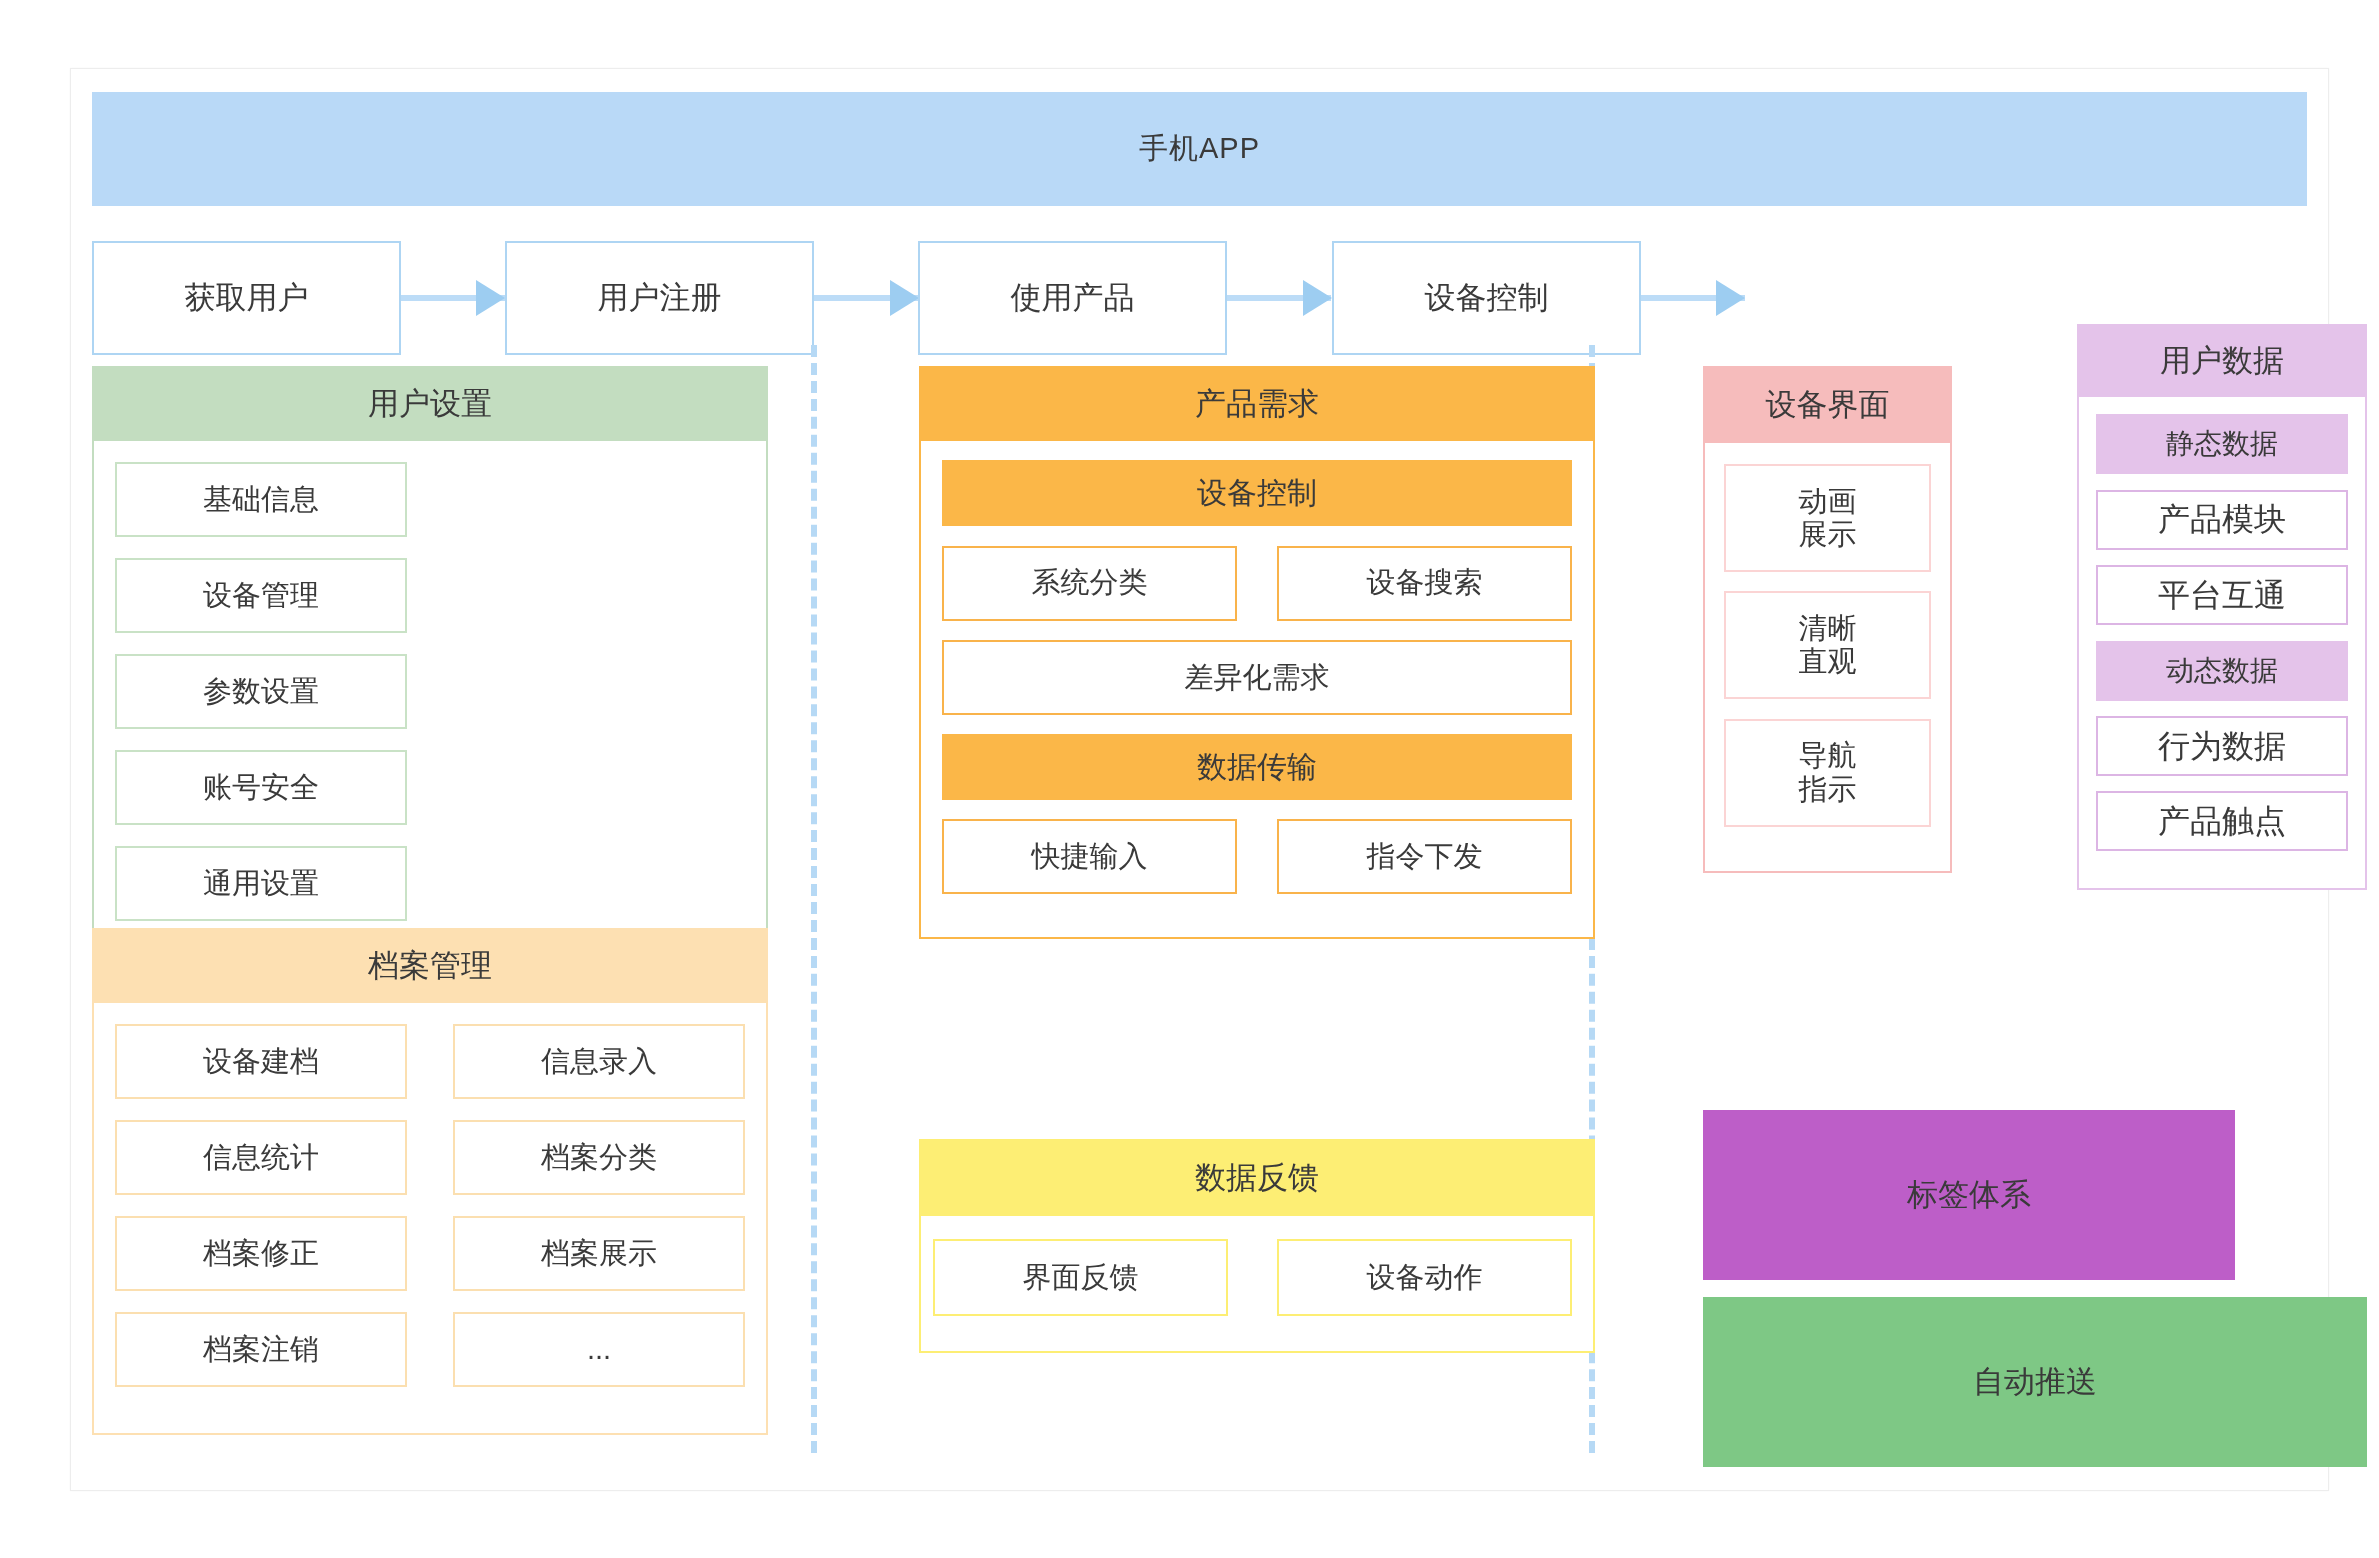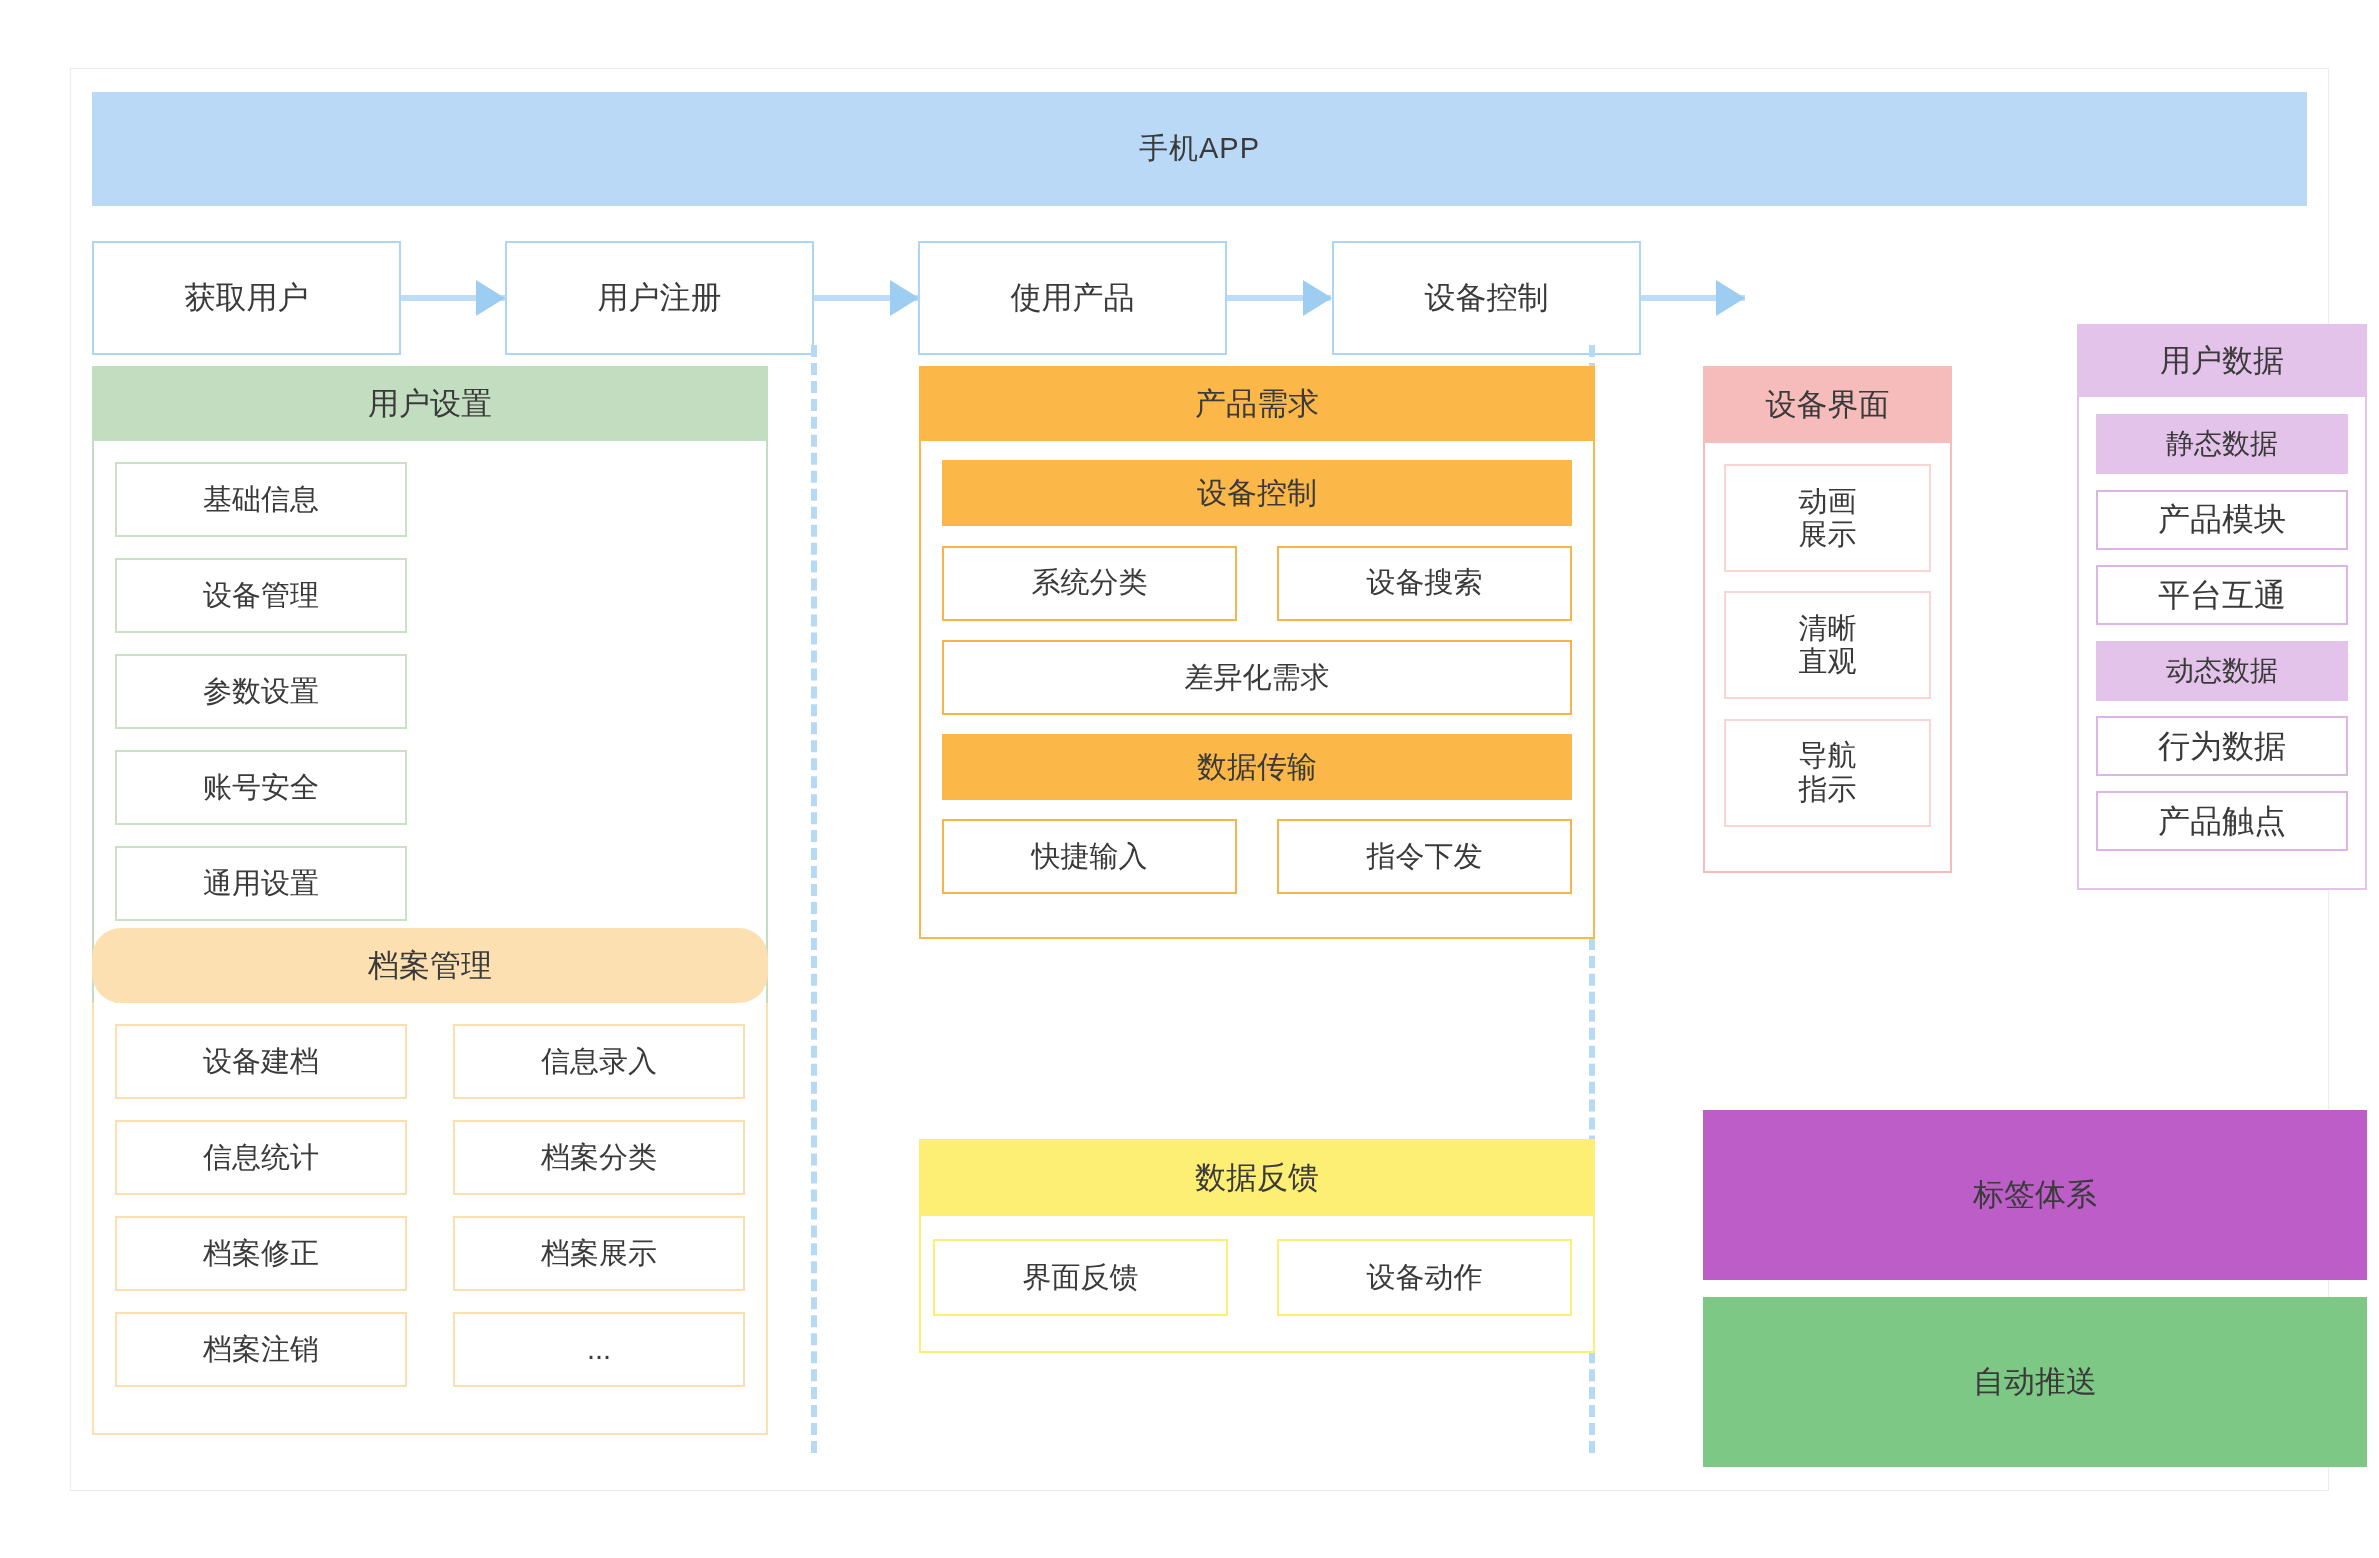--- a/index.html
+++ b/index.html
@@ -99,21 +99,21 @@
   }
 
   
   .c-green   { left: 21px; top: 297px; width: 676px; }
   .c-green .card-head { height: 75px; background:#c3ddc0; }
   .c-green .card-body { border:2.9px solid #c3ddc0; border-top:none; padding: 21px 21px 25px 21px; }
   .c-green .cell { border:2.9px solid #c9e2c6; height: 75px; width: 292px; margin: 0 0 21px 0; }
 
   
   .c-beige   { left: 21px; top: 859px; width: 676px; }
-  .c-beige .card-head { height: 75px; background:#fde0b2;border-radius:29px; }
+  .c-beige .card-head { height: 75px; background:#fde0b2; }
   .c-beige .card-body { border:2.9px solid #fde0b2; border-top:none; padding: 21px 21px 25px 21px; }
   .c-beige .cell { border:2.9px solid #fbdfb0; height: 75px; width: 292px; margin: 0 0 21px 0; }
 
   
   .c-orange  { left: 848px; top: 297px; width: 676px; }
   .c-orange .card-head { height: 75px; background:#fbb748; }
   .c-orange .card-body { border:2.9px solid #fbb748; border-top:none; padding: 19.3px 21px 23px 21px; }
   .c-orange .band {
     height: 66px; background:#fbb748; margin-bottom: 19.3px;
     display:flex; align-items:center; justify-content:center;
@@ -145,21 +145,21 @@
     font-size: 28px; color:#3a3a3a;
   }
   .c-violet .cell { border:2.9px solid #dcb5e4; height: 60px; width:100%; margin-bottom: 15.4px; font-size:32px; }
 
   
   .block {
     position:absolute;
     display:flex; align-items:center; justify-content:center;
     font-size: 31px; color:#3a3a3a;
   }
-  .b-purple { left: 1632px; top: 1041px; width: 664px; height: 170px; background:#bd5ec8; }
+  .b-purple { left: 1632px; top: 1041px; width: 532px; height: 170px; background:#bd5ec8; }
   .b-green  { left: 1632px; top: 1228px; width: 664px; height: 170px; background:#7ec885; }
 </style>
 </head>
 <body>
 
 <div id="canvas">
   <div class="frame">
 
     <div class="abs app-banner ctr title-band">手机APP</div>
 

